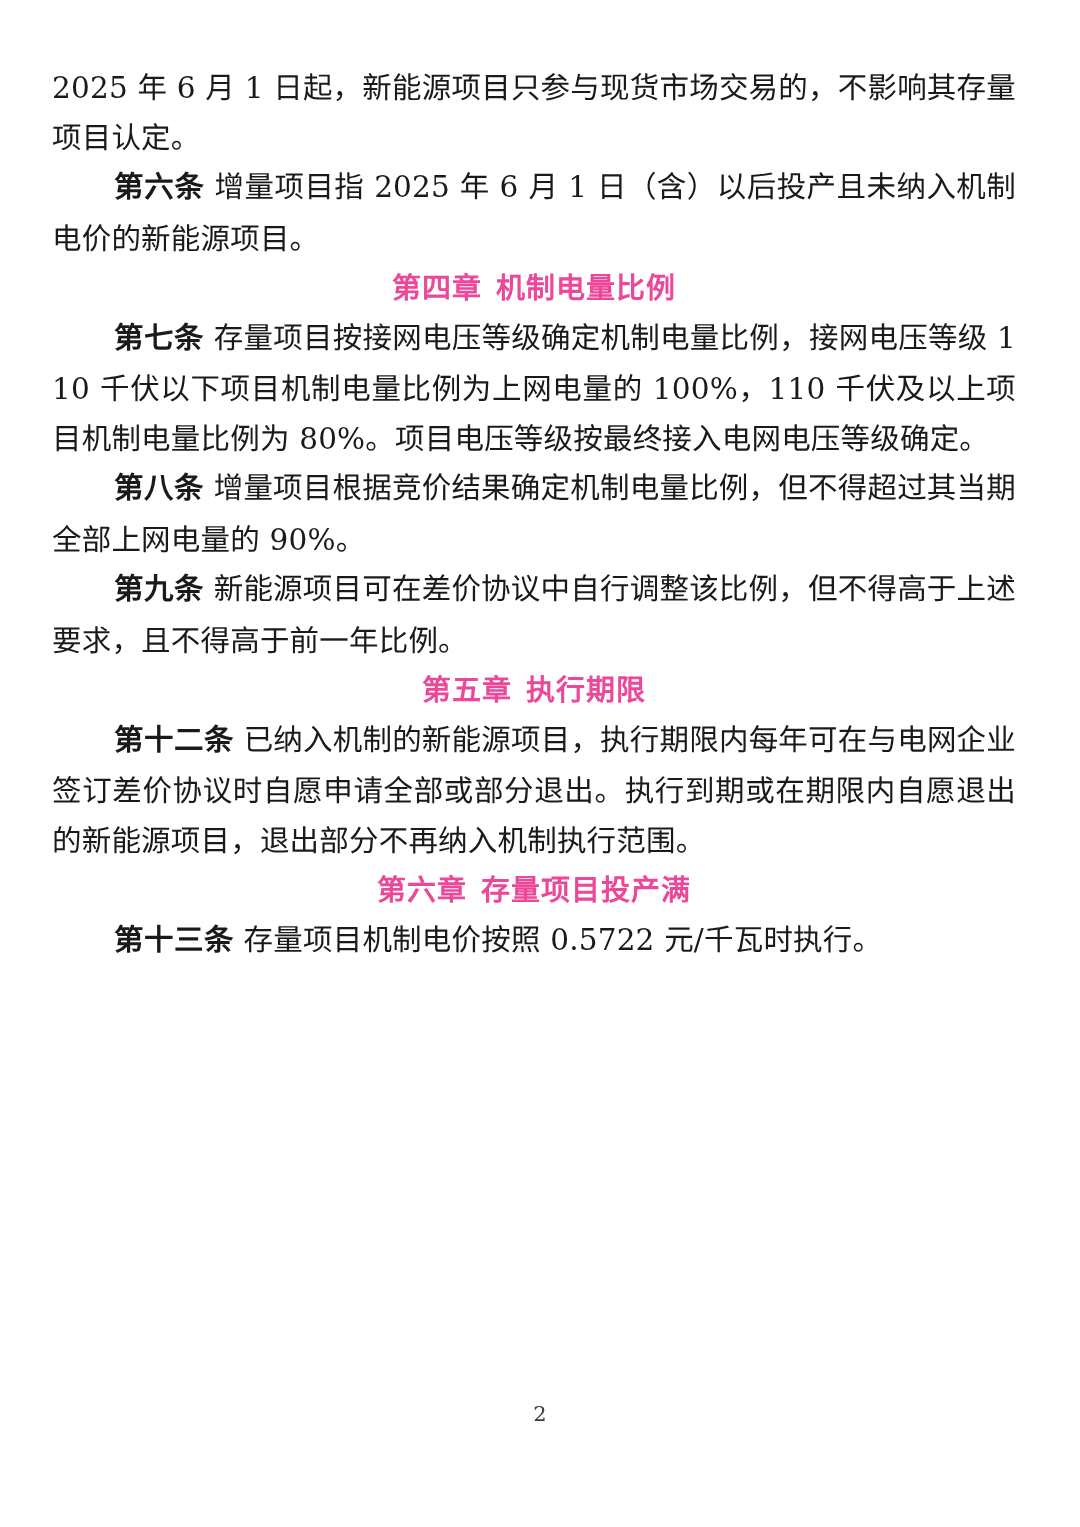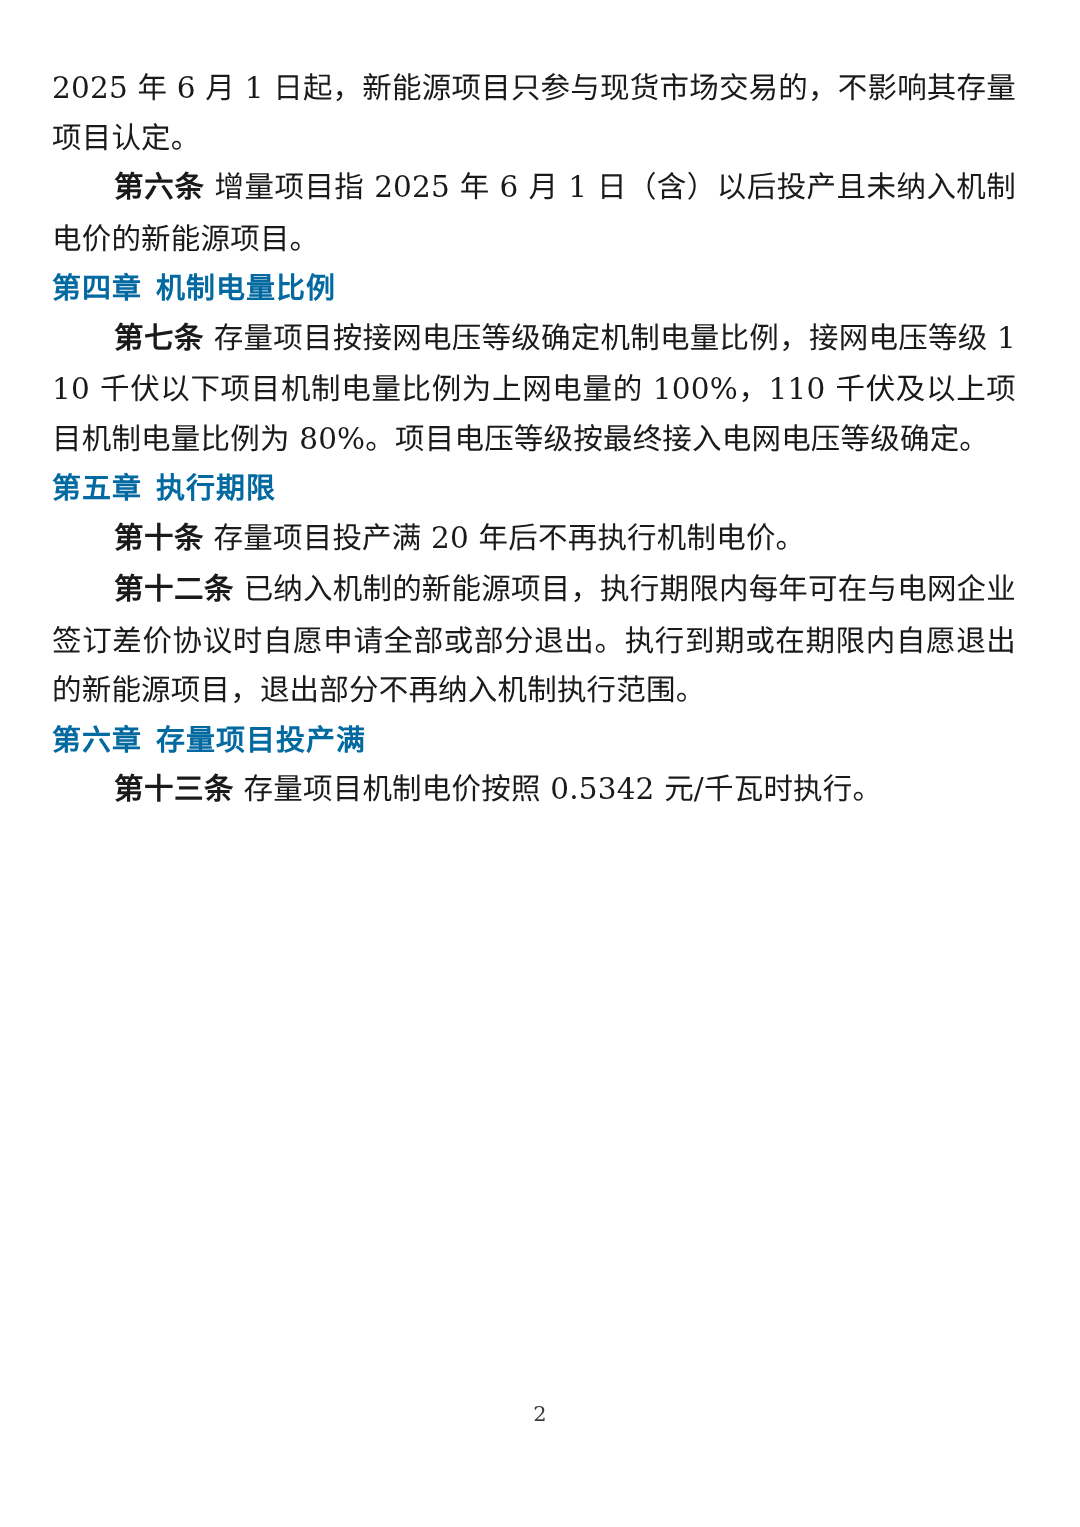--- a/index.html
+++ b/index.html
@@ -68,22 +68,23 @@
     font-weight: normal;
   }
 
   
   .chapter {
     margin: 0;
     font-family: "DejaVu Sans", "Liberation Sans", sans-serif;
     font-weight: bold;
     font-size: 29px;
     line-height: 49.5px;
+    text-align: center;
     letter-spacing: 1px;
-    color: #0369a1;
+    color: #ec4899;
   }
 
   .chapter .gap {
     display: inline-block;
     width: 14px;
   }
 
   
   .page-footer {
     position: absolute;
@@ -103,24 +104,25 @@
 </head>
 <body>
 
 <div class="page">
 
   <div class="page-body">
       <p class="para cont"><span class="art-text">2025 年 6 月 1 日起，新能源项目只参与现货市场交易的，不影响其存量项目认定。</span></p>
       <p class="para indent"><span class="art-label">第六条</span><span class="art-text">增量项目指 2025 年 6 月 1 日（含）以后投产且未纳入机制电价的新能源项目。</span></p>
       <div class="chapter"><span>第四章</span><span class="gap"></span><span>机制电量比例</span></div>
       <p class="para indent"><span class="art-label">第七条</span><span class="art-text">存量项目按接网电压等级确定机制电量比例，接网电压等级 110 千伏以下项目机制电量比例为上网电量的 100%，110 千伏及以上项目机制电量比例为 80%。项目电压等级按最终接入电网电压等级确定。</span></p>
+      <p class="para indent"><span class="art-label">第八条</span><span class="art-text">增量项目根据竞价结果确定机制电量比例，但不得超过其当期全部上网电量的 90%。</span></p>
+      <p class="para indent"><span class="art-label">第九条</span><span class="art-text">新能源项目可在差价协议中自行调整该比例，但不得高于上述要求，且不得高于前一年比例。</span></p>
       <div class="chapter"><span>第五章</span><span class="gap"></span><span>执行期限</span></div>
-      <p class="para indent"><span class="art-label">第十条</span><span class="art-text">存量项目投产满 20 年后不再执行机制电价。</span></p>
       <p class="para indent"><span class="art-label">第十二条</span><span class="art-text">已纳入机制的新能源项目，执行期限内每年可在与电网企业签订差价协议时自愿申请全部或部分退出。执行到期或在期限内自愿退出的新能源项目，退出部分不再纳入机制执行范围。</span></p>
       <div class="chapter"><span>第六章</span><span class="gap"></span><span>存量项目投产满</span></div>
-      <p class="para indent"><span class="art-label">第十三条</span><span class="art-text">存量项目机制电价按照 0.5342 元/千瓦时执行。</span></p>
+      <p class="para indent"><span class="art-label">第十三条</span><span class="art-text">存量项目机制电价按照 0.5722 元/千瓦时执行。</span></p>
     </div>
 
   <div class="page-footer">
     <span class="folio">2</span>
   </div>
 
 </div>
 
 </body></html>

